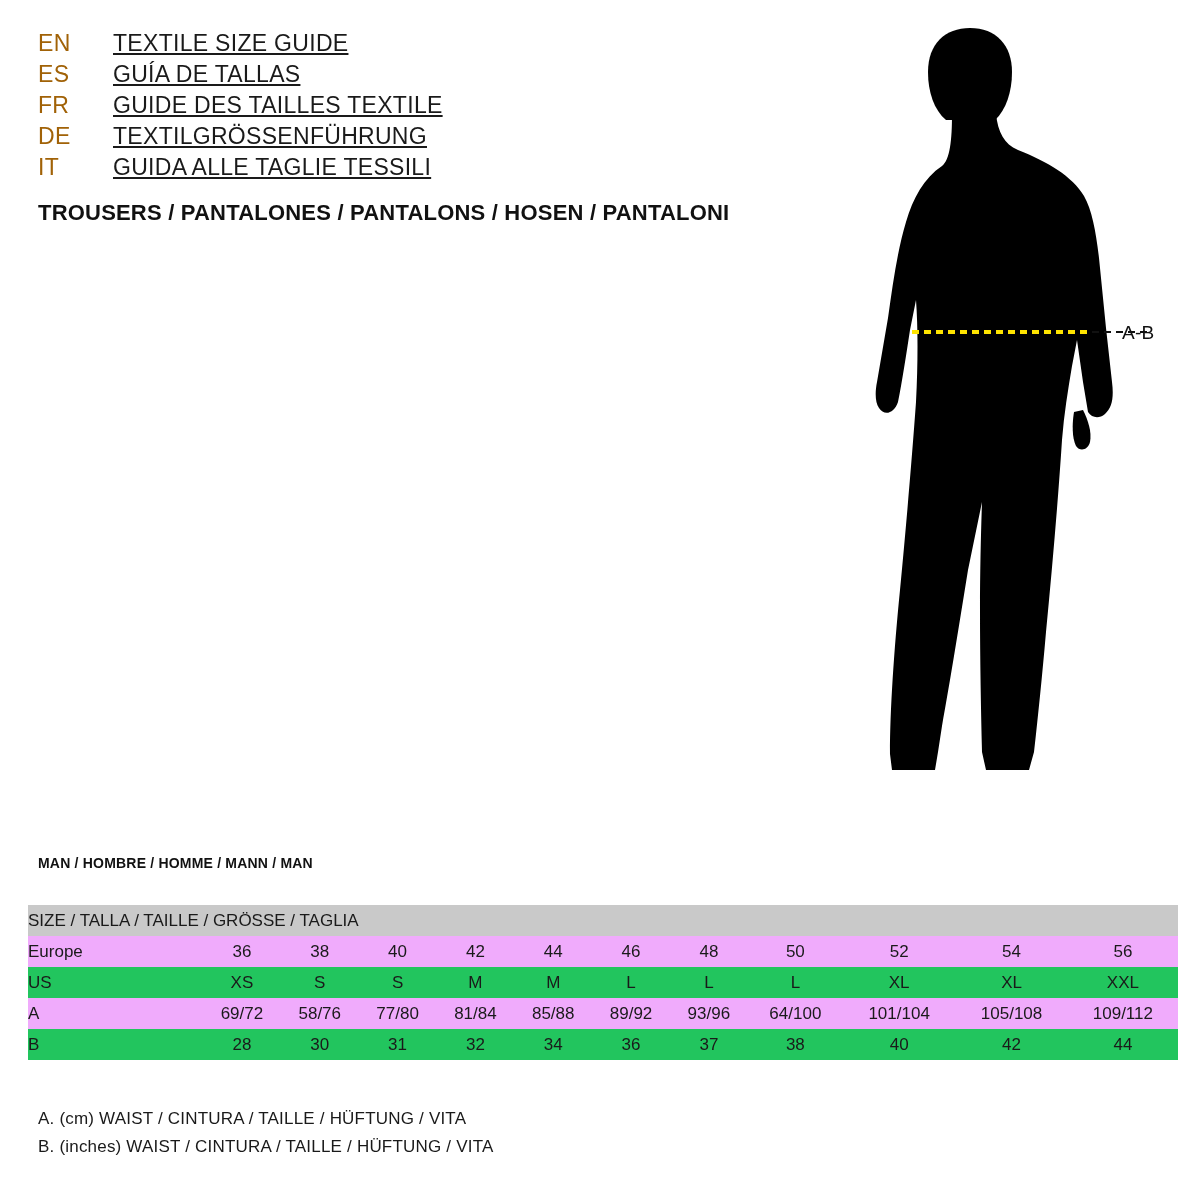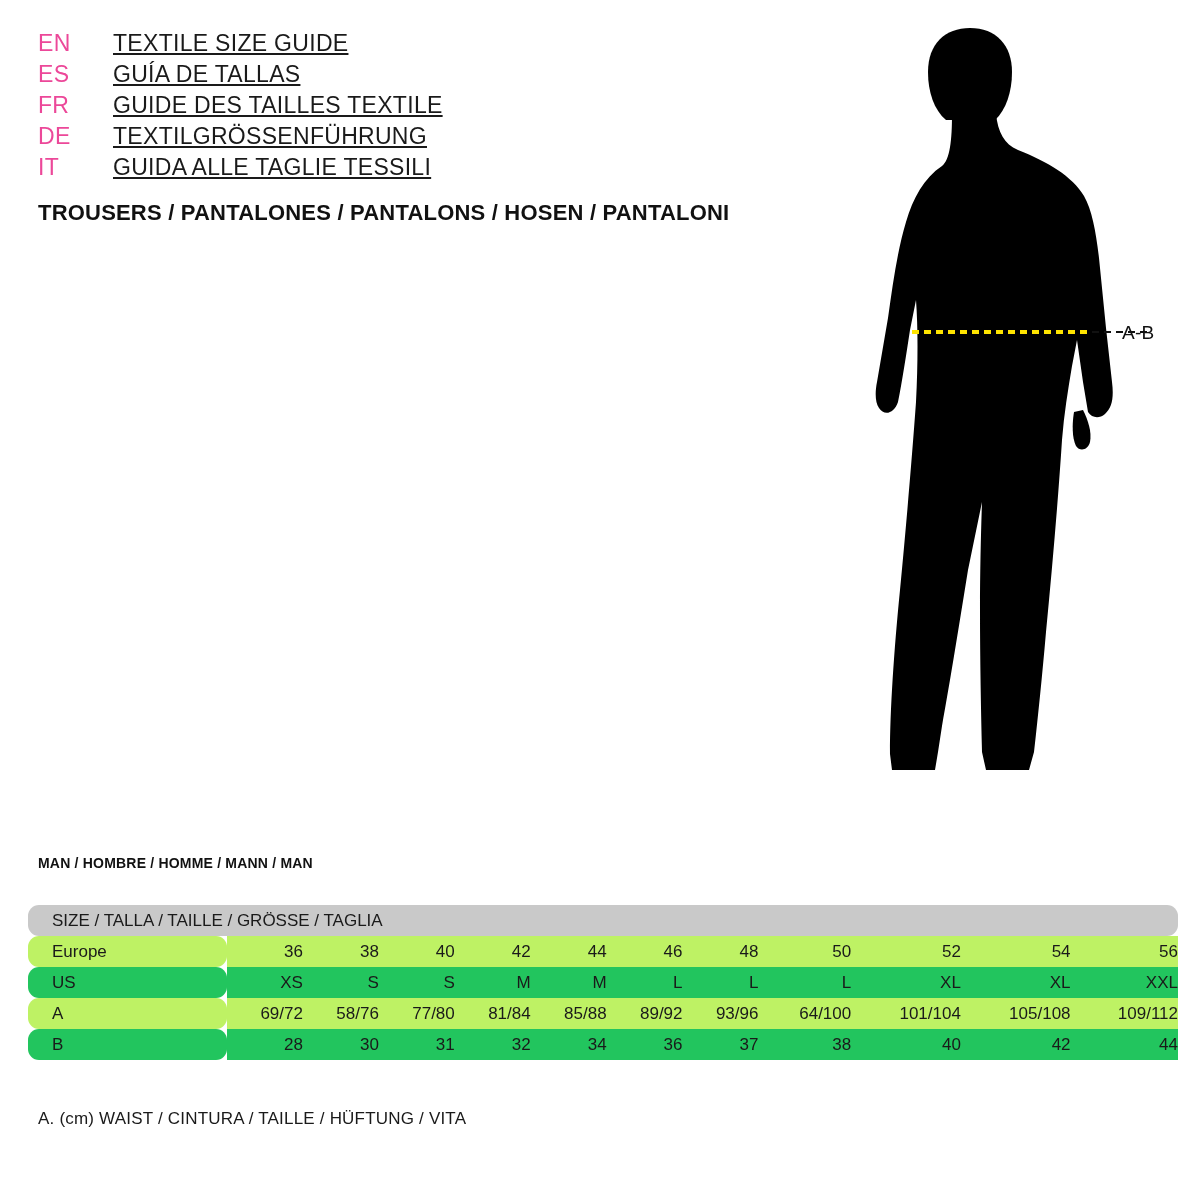--- a/index.html
+++ b/index.html
@@ -27,21 +27,21 @@
     display: flex;
     align-items: baseline;
     height: 31px;
     line-height: 31px;
   }
   .lang-code {
     width: 75px;
     flex: 0 0 75px;
     font-size: 23px;
     letter-spacing: 0.3px;
-    color: #ec4899;
+    color: #a16207;
   }
   .title-text {
     font-size: 23px;
     letter-spacing: 0.3px;
     color: #1a1a1a;
     white-space: nowrap;
     text-decoration: underline;
   }
   #garment-title {
     margin-top: 17px;
@@ -89,35 +89,34 @@
     top: 905px;
     width: 1150px;
     border-collapse: collapse;
     font-size: 17px;
     color: #1a1a1a;
   }
   #size-table td, #size-table th {
     padding: 0;
     height: 31px;
     font-weight: normal;
-    text-align: right;
+    text-align: center;
     vertical-align: middle;
   }
   #size-table .rowhead {
     text-align: left;
-    padding-left: 24px;
+    padding-left: 0;
     width: 175px;
-    border-radius: 11px;
   }
   tr.header-row td {
     background: #c9c9c9;
     font-size: 17px;
     height: 33px;
   }
-  tr.shade td { background: #bef264; }
+  tr.shade td { background: #f0abfc; }
   tr.plain td { background: #22c55e; }
 
   
   #footnotes {
     position: absolute;
     left: 38px;
     top: 1105px;
     font-size: 17px;
     color: #1a1a1a;
     line-height: 28px;
@@ -269,13 +268,14 @@
       <td>38</td>
       <td>40</td>
       <td>42</td>
       <td>44</td>
     </tr>
   </tbody>
 </table>
 
 <div id="footnotes">
   <div>A. (cm) WAIST / CINTURA / TAILLE / HÜFTUNG / VITA</div>
+  <div>B. (inches) WAIST / CINTURA / TAILLE / HÜFTUNG / VITA</div>
 </div>
 
 </body></html>

